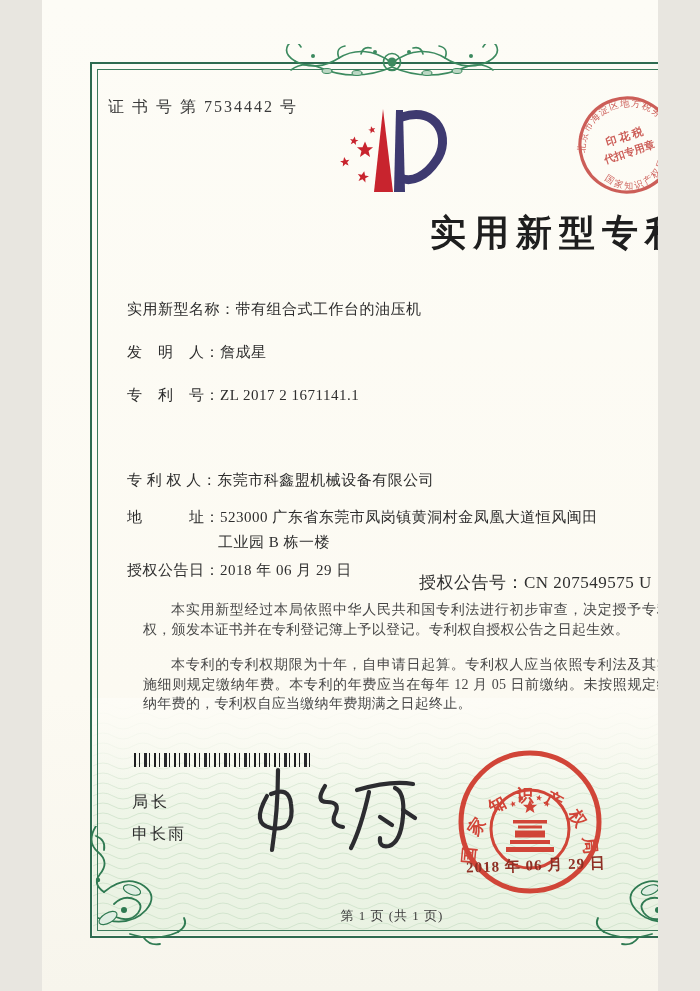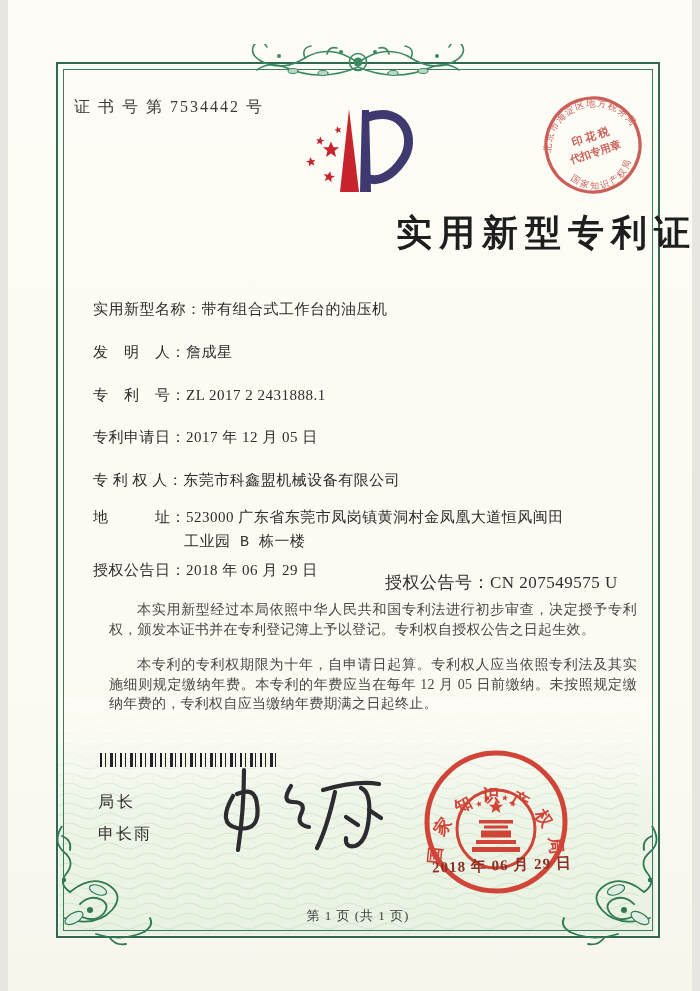--- a/index.html
+++ b/index.html
@@ -1,37 +1,37 @@
 <!DOCTYPE html>
 <html><head>
 <meta charset="utf-8">
 <style>
   html,body{margin:0;padding:0;background:#e8e6e0;}
   .page{
-    position:relative;width:684px;height:991px;margin:0 auto;
+    position:relative;width:616px;height:991px;margin:0 auto;
     background:linear-gradient(180deg,#fdfcf6 0%,#fcfaf2 70%,#f7f5ec 100%);
     font-family:"Liberation Serif","DejaVu Serif",serif;
     color:#2f2f2f;overflow:hidden;
   }
   .abs{position:absolute;}
   
   .green-zone{left:51px;top:698px;width:596px;height:237px;z-index:1;
     background:linear-gradient(180deg,rgba(240,246,233,0) 0%,#f0f6e9 35%,#e9f2e2 100%);}
   .green-fade{position:absolute;left:0;top:0;width:100%;height:45%;
     background:linear-gradient(180deg,#fdfcf6 0%,rgba(253,252,246,0) 100%);}
   
   .frame-outer{left:48px;top:62px;width:600px;height:872px;border:2.5px solid #2e6b50;z-index:2;}
   .frame-inner{left:55px;top:69px;width:588px;height:860px;border:1px solid #3c7a5c;z-index:2;}
   .cert-no{left:66px;top:97px;font-size:16px;letter-spacing:2px;color:#3a3a3a;z-index:3;}
   .title{left:0;top:209px;width:700px;text-align:right;font-size:36px;font-weight:700;
     letter-spacing:7px;color:#1e1e1e;z-index:3;margin-left:32px;}
   
   .frow{left:85px;width:562px;font-size:15px;color:#2d2d2d;letter-spacing:.5px;z-index:3;line-height:19px;}
   .frow .lab{white-space:pre;}
-  .addr2{padding-left:91px;font-family:Liberation Mono, monospace;}
+  .addr2{padding-left:91px;}
   .grant-left{left:85px;top:561px;font-size:15px;z-index:3;letter-spacing:.5px;}
   .grant-right{left:377px;top:571px;font-size:17px;z-index:3;letter-spacing:.5px;}
   
   .paras{left:85px;top:584px;width:560px;z-index:3;}
   .paras p{margin:16px;font-size:14px;line-height:19.6px;text-align:justify;
     text-indent:2em;color:#474747;letter-spacing:.3px;}
   
   .barcode{left:92px;top:753px;width:176px;height:14px;z-index:3;background:
     repeating-linear-gradient(90deg,#1d1d1f 0 2px,rgba(0,0,0,0) 2px 5px,#1d1d1f 5px 6px,
     rgba(0,0,0,0) 6px 10px,#26262a 10px 13px,rgba(0,0,0,0) 13px 15px,#1d1d1f 15px 16px,
@@ -169,22 +169,21 @@
       <use href="#st" transform="translate(24,38) scale(0.45) rotate(10)"></use>
       <use href="#st" transform="translate(15,59) scale(0.5) rotate(-10)"></use>
       <use href="#st" transform="translate(33,74) scale(0.6) rotate(12)"></use>
     </g>
   </svg>
 
   <div class="abs title">实用新型专利证书</div>
 
   <div class="abs frow" style="top:300px"><span class="lab">实用新型名称：</span><span>带有组合式工作台的油压机</span></div>
   <div class="abs frow" style="top:343px"><span class="lab">发　明　人：</span><span>詹成星</span></div>
-  <div class="abs frow" style="top:386px"><span class="lab">专　利　号：</span><span>ZL 2017 2 2431888.1</span></div>
-  <div class="abs frow" style="top:428px"><span class="lab">专利申请日：</span><span>2017 年 12 月 05 日</span></div>
+  <div class="abs frow" style="top:386px"><span class="lab">专　利　号：</span><span>ZL 2017 2 1671141.1</span></div>
   <div class="abs frow" style="top:471px"><span class="lab">专 利 权 人：</span><span>东莞市科鑫盟机械设备有限公司</span></div>
   <div class="abs frow" style="top:505px;line-height:25px">
     <div><span class="lab">地　　　址：</span><span>523000 广东省东莞市凤岗镇黄洞村金凤凰大道恒风闽田</span></div>
     <div class="addr2">工业园 B 栋一楼</div>
   </div>
   <div class="abs grant-left"><span class="lab">授权公告日：</span><span>2018 年 06 月 29 日</span></div>
   <div class="abs grant-right"><span class="lab">授权公告号：</span><span>CN 207549575 U</span></div>
 
   <div class="abs paras">
     <p>本实用新型经过本局依照中华人民共和国专利法进行初步审查，决定授予专利权，颁发本证书并在专利登记簿上予以登记。专利权自授权公告之日起生效。</p>

